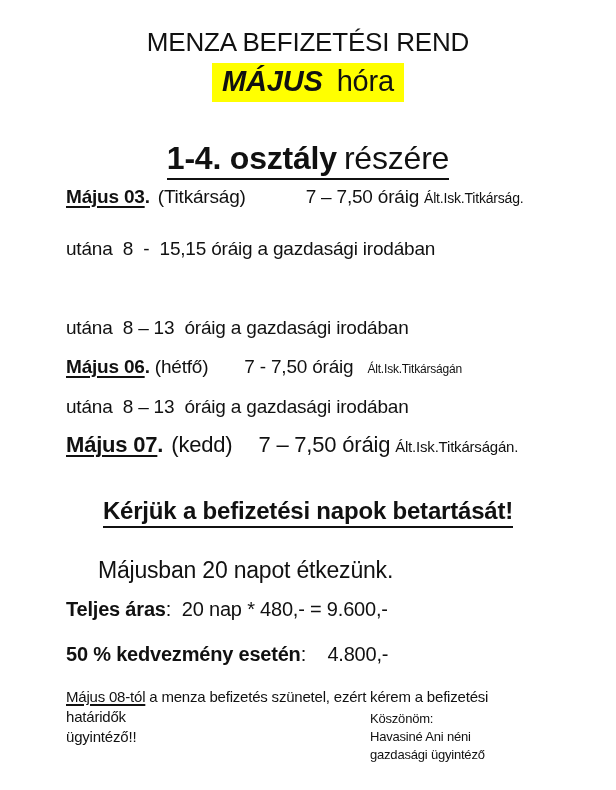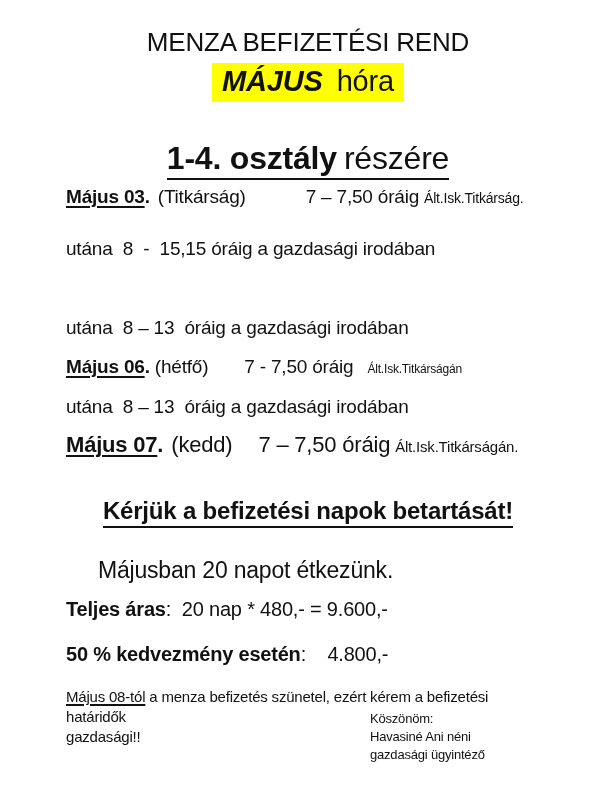--- a/index.html
+++ b/index.html
@@ -101,21 +101,21 @@
   <div class="abs center notice">
     <span class="inner">Kérjük a befizetési napok betartását!</span>
   </div>
 
   <div class="abs meals">Májusban 20 napot étkezünk.</div>
 
   <div class="abs pricerow full"><span class="plabel">Teljes áras</span><span class="pvalue">:  20 nap * 480,- = 9.600,-</span></div>
 
   <div class="abs pricerow discount"><span class="plabel">50 % kedvezmény esetén</span><span class="pvalue">:    4.800,-</span></div>
 
-  <div class="abs footer"><span class="fu">Május 08-tól</span><span> a menza befizetés szünetel, ezért kérem a befizetési határidők</span><br><span>gazdasági!!</span></div>
+  <div class="abs footer"><span class="fu">Május 08-tól</span><span> a menza befizetés szünetel, ezért kérem a befizetési határidők</span><br><span>ügyintéző!!</span></div>
 
   <div class="abs signature">
     <div>Köszönöm:</div>
     <div>Havasiné Ani néni</div>
     <div>gazdasági ügyintéző</div>
   </div>
 
 </div>
 
 </body></html>

